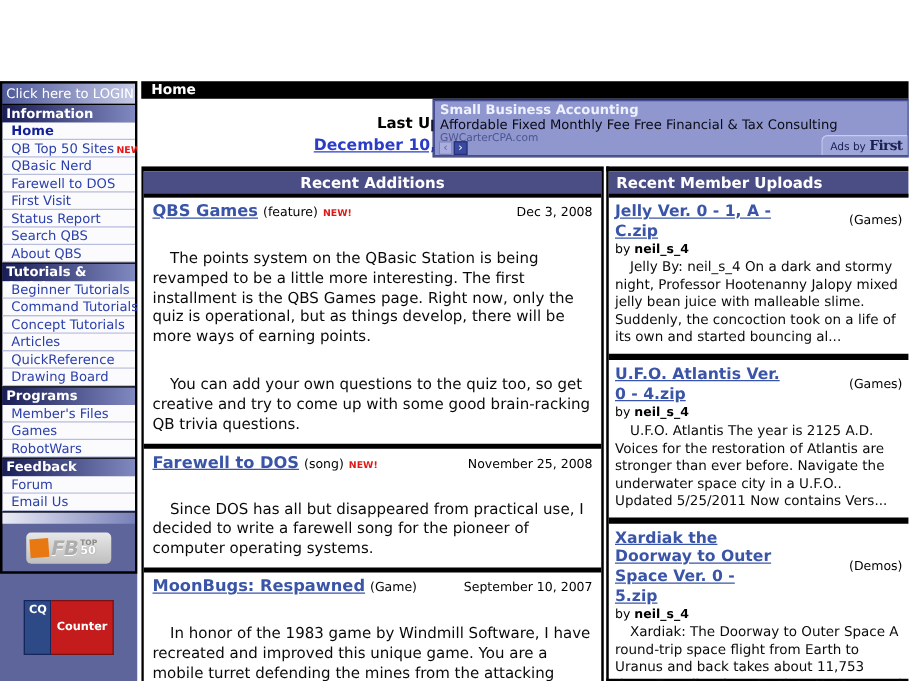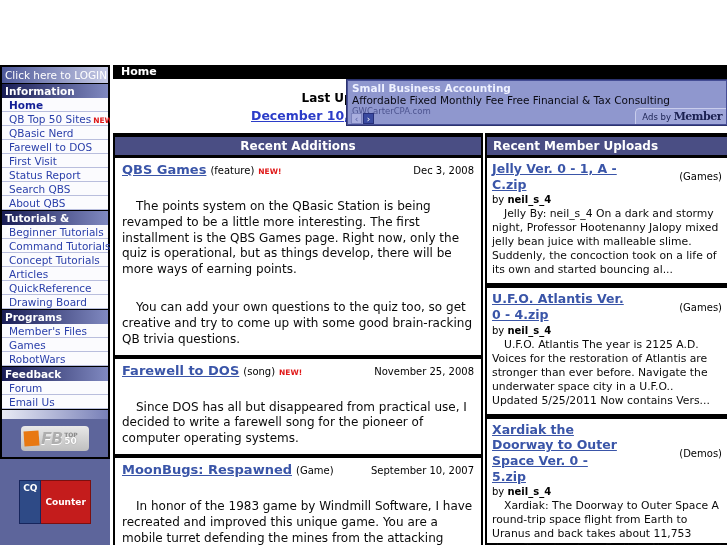--- a/index.html
+++ b/index.html
@@ -137,21 +137,21 @@
       </div>
       <div class="adbox">
         <div class="ad-title">Small Business Accounting</div>
         <div class="ad-line">Affordable Fixed Monthly Fee Free Financial &amp; Tax Consulting</div>
         <div class="ad-url">GWCarterCPA.com</div>
         <div class="ad-bottom">
           <div class="ad-arrows">
             <span class="ad-ar prev">‹</span>
             <span class="ad-ar next">›</span>
           </div>
-          <div class="ads-by"><span>Ads by </span><b>Member</b></div>
+          <div class="ads-by"><span>Ads by </span><b>First</b></div>
         </div>
       </div>
     </div>
 
     <div class="columns">
 
       <div class="box news-box">
         <div class="sec-head centered">Recent Additions</div>
 
         <div class="news-item">

